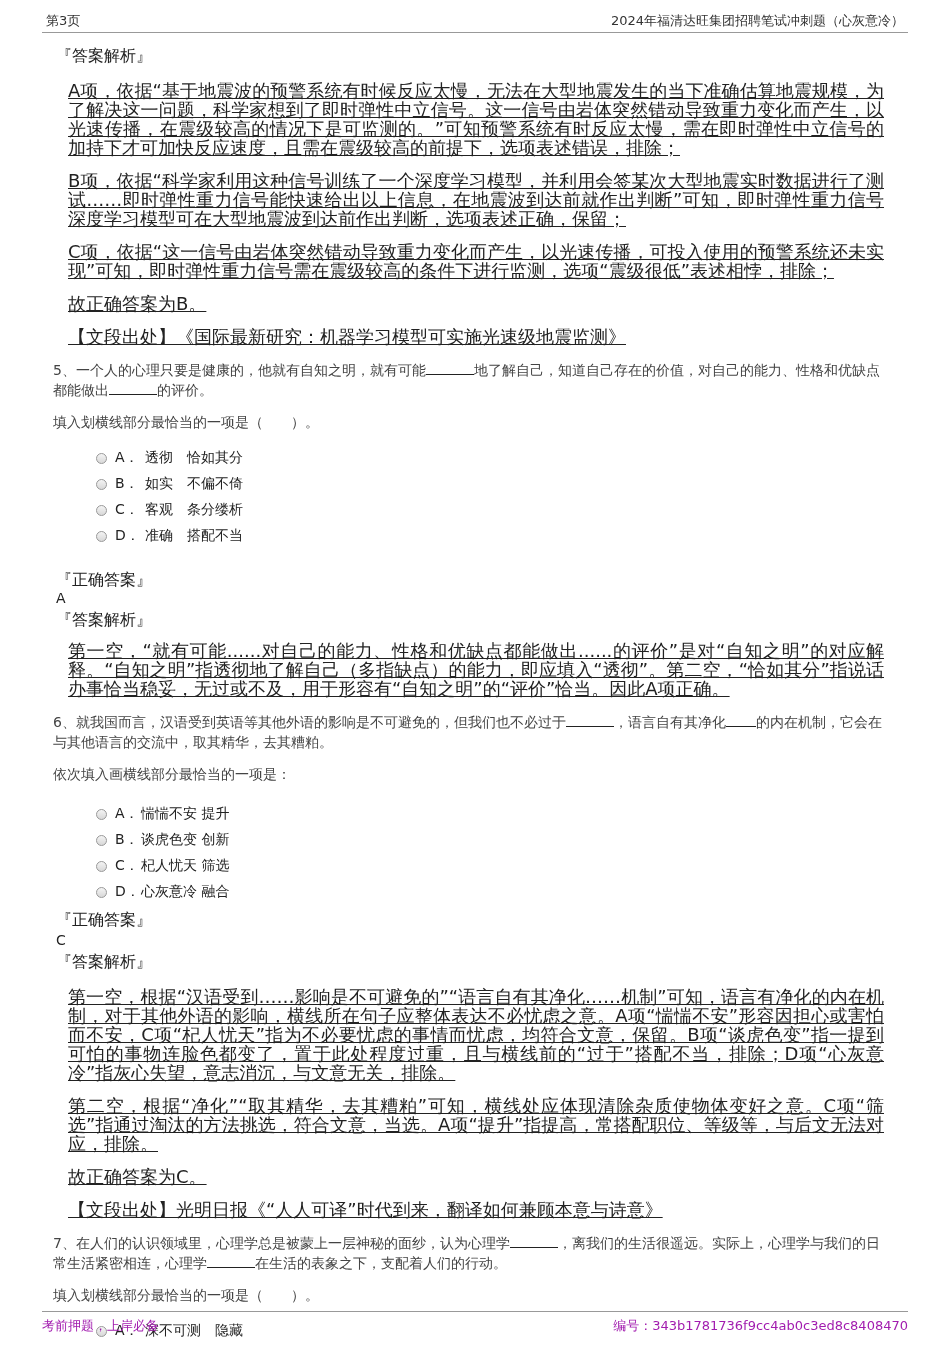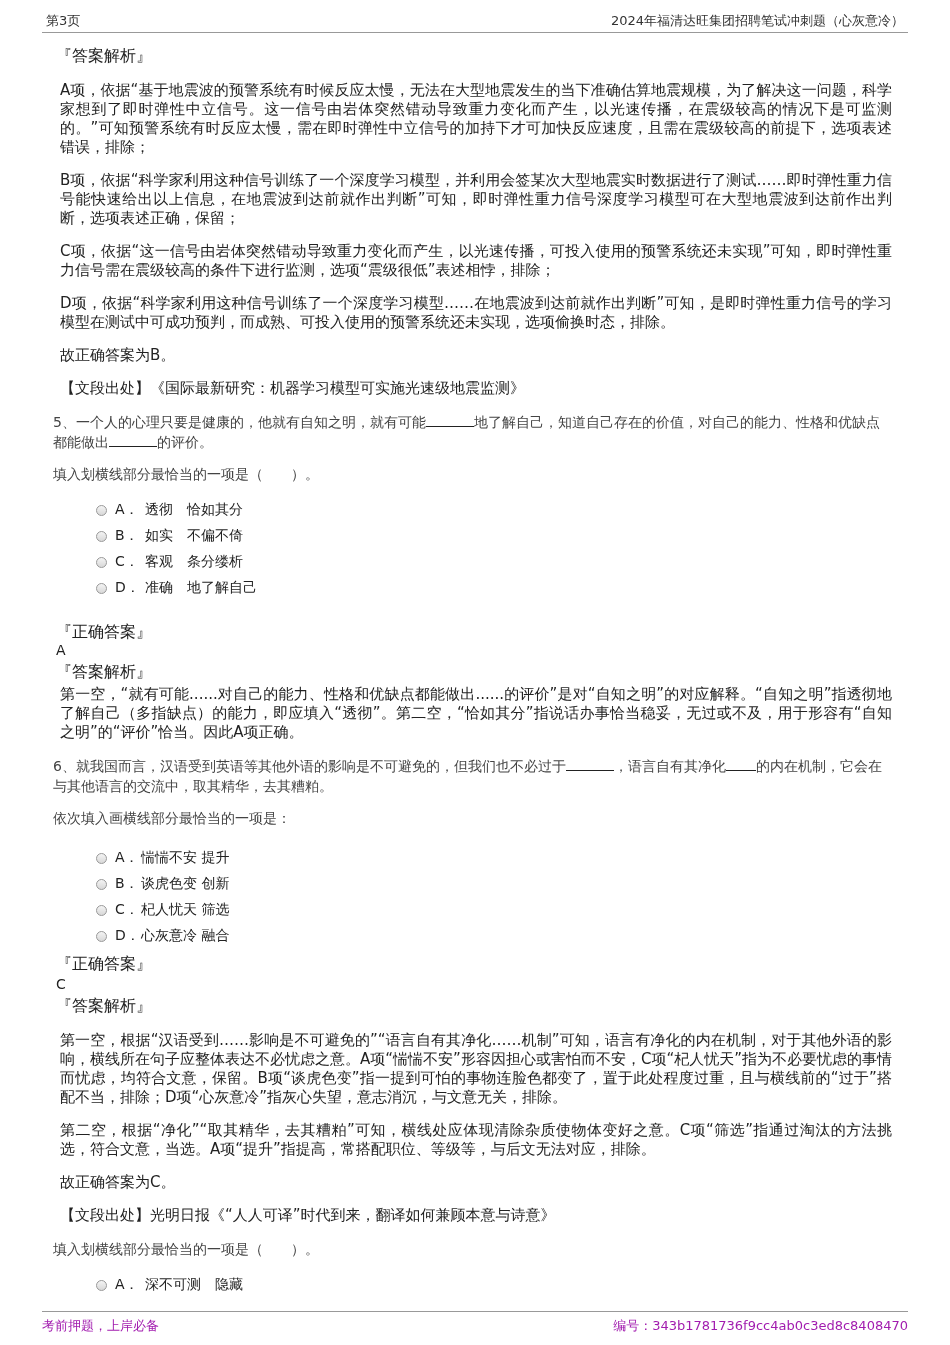--- a/index.html
+++ b/index.html
@@ -10,21 +10,21 @@
   }
   .header {
     position: absolute; left: 42px; right: 42px; top: 8px; height: 24px;
     border-bottom: 1px solid #999;
     font-size: 13px; color: #333;
   }
   .header .left { position: absolute; left: 4px; top: 4px; }
   .header .right { position: absolute; right: 4px; top: 4px; }
   .content { position: absolute; left: 56px; top: 44px; width: 840px; }
   .sec { font-size: 16px; line-height: 19px; color: #222; margin: 0; }
-  .para { font-size: 15px; line-height: 19px; color: #222; margin: 4px; text-align: justify; }
+  .para { font-size: 18px; line-height: 19px; color: #222; margin: 12px; text-align: justify; text-decoration: underline; }
   .q { font-size: 14px; line-height: 20px; color: #444; margin: 12px; margin-left: -3px; }
   .blank { display: inline-block; width: 48px; border-bottom: 1px solid #222; height: 12px; vertical-align: baseline; }
   .blank.short { width: 30px; }
   .opt { position: relative; margin-left: 40px; height: 26px; line-height: 26px; font-size: 14px; color: #222; }
   .opt .radio {
     display: inline-block; width: 9px; height: 9px; border-radius: 50%;
     border: 1px solid #999; background: linear-gradient(#f4f4f4, #d8d8d8);
     vertical-align: -2px; margin-right: 8px;
   }
   .opt .letter { display: inline-block; width: 30px; }
@@ -44,33 +44,32 @@
   <span class="right">2024年福清达旺集团招聘笔试冲刺题（心灰意冷）</span>
 </div>
 
 <div class="content">
 
   <div>
     <p class="sec" style="margin-top:2px;">『答案解析』</p>
     <p class="para" style="margin-top:16px;">A项，依据“基于地震波的预警系统有时候反应太慢，无法在大型地震发生的当下准确估算地震规模，为了解决这一问题，科学家想到了即时弹性中立信号。这一信号由岩体突然错动导致重力变化而产生，以光速传播，在震级较高的情况下是可监测的。”可知预警系统有时反应太慢，需在即时弹性中立信号的加持下才可加快反应速度，且需在震级较高的前提下，选项表述错误，排除；</p>
     <p class="para" style="margin-top:14px;">B项，依据“科学家利用这种信号训练了一个深度学习模型，并利用会签某次大型地震实时数据进行了测试……即时弹性重力信号能快速给出以上信息，在地震波到达前就作出判断”可知，即时弹性重力信号深度学习模型可在大型地震波到达前作出判断，选项表述正确，保留；</p>
     <p class="para" style="margin-top:14px;">C项，依据“这一信号由岩体突然错动导致重力变化而产生，以光速传播，可投入使用的预警系统还未实现”可知，即时弹性重力信号需在震级较高的条件下进行监测，选项“震级很低”表述相悖，排除；</p>
-    <p class="para" style="margin-top:14px;">D项，依据“科学家利用这种信号训练了一个深度学习模型……在地震波到达前就作出判断”可知，是即时弹性重力信号的学习模型在测试中可成功预判，而成熟、可投入使用的预警系统还未实现，选项偷换时态，排除。</p>
     <p class="para" style="margin-top:14px;">故正确答案为B。</p>
     <p class="para" style="margin-top:14px;">【文段出处】《国际最新研究：机器学习模型可实施光速级地震监测》</p>
   </div>
 
   <div style="margin-top:14px;">
     <p class="q"><span>5、一个人的心理只要是健康的，他就有自知之明，就有可能</span><span class="blank"></span><span>地了解自己，知道自己存在的价值，对自己的能力、性格和优缺点都能做出</span><span class="blank"></span><span>的评价。</span></p>
     <p class="q">填入划横线部分最恰当的一项是（　　）。</p>
     <div style="margin-top:2px;">
       <div class="opt"><span class="radio"></span><span class="letter">A．</span><span>透彻　恰如其分</span></div>
       <div class="opt"><span class="radio"></span><span class="letter">B．</span><span>如实　不偏不倚</span></div>
       <div class="opt"><span class="radio"></span><span class="letter">C．</span><span>客观　条分缕析</span></div>
-      <div class="opt"><span class="radio"></span><span class="letter">D．</span><span>准确　地了解自己</span></div>
+      <div class="opt"><span class="radio"></span><span class="letter">D．</span><span>准确　搭配不当</span></div>
     </div>
     <p class="sec" style="margin-top:22px;">『正确答案』</p>
     <p class="ans">A</p>
     <p class="sec" style="margin-top:2px;">『答案解析』</p>
     <p class="para">第一空，“就有可能......对自己的能力、性格和优缺点都能做出......的评价”是对“自知之明”的对应解释。“自知之明”指透彻地了解自己（多指缺点）的能力，即应填入“透彻”。第二空，“恰如其分”指说话办事恰当稳妥，无过或不及，用于形容有“自知之明”的“评价”恰当。因此A项正确。</p>
   </div>
 
   <div style="margin-top:14px;">
     <p class="q"><span>6、就我国而言，汉语受到英语等其他外语的影响是不可避免的，但我们也不必过于</span><span class="blank"></span><span>，语言自有其净化</span><span class="blank short"></span><span>的内在机制，它会在与其他语言的交流中，取其精华，去其糟粕。</span></p>
     <p class="q" style="margin-top:12px;">依次填入画横线部分最恰当的一项是：</p>
@@ -83,20 +82,21 @@
     <p class="sec" style="margin-top:6px;">『正确答案』</p>
     <p class="ans" style="margin-top:2px;">C</p>
     <p class="sec" style="margin-top:2px;">『答案解析』</p>
     <p class="para" style="margin-top:16px;">第一空，根据“汉语受到……影响是不可避免的”“语言自有其净化……机制”可知，语言有净化的内在机制，对于其他外语的影响，横线所在句子应整体表达不必忧虑之意。A项“惴惴不安”形容因担心或害怕而不安，C项“杞人忧天”指为不必要忧虑的事情而忧虑，均符合文意，保留。B项“谈虎色变”指一提到可怕的事物连脸色都变了，置于此处程度过重，且与横线前的“过于”搭配不当，排除；D项“心灰意冷”指灰心失望，意志消沉，与文意无关，排除。</p>
     <p class="para" style="margin-top:14px;">第二空，根据“净化”“取其精华，去其糟粕”可知，横线处应体现清除杂质使物体变好之意。C项“筛选”指通过淘汰的方法挑选，符合文意，当选。A项“提升”指提高，常搭配职位、等级等，与后文无法对应，排除。</p>
     <p class="para" style="margin-top:14px;">故正确答案为C。</p>
     <p class="para" style="margin-top:14px;">【文段出处】光明日报《“人人可译”时代到来，翻译如何兼顾本意与诗意》</p>
   </div>
 
   <div style="margin-top:14px;">
+    <p class="q"><span>7、在人们的认识领域里，心理学总是被蒙上一层神秘的面纱，认为心理学</span><span class="blank"></span><span>，离我们的生活很遥远。实际上，心理学与我们的日常生活紧密相连，心理学</span><span class="blank"></span><span>在生活的表象之下，支配着人们的行动。</span></p>
     <p class="q">填入划横线部分最恰当的一项是（　　）。</p>
     <div style="margin-top:2px;">
       <div class="opt"><span class="radio"></span><span class="letter">A．</span><span>深不可测　隐藏</span></div>
     </div>
   </div>
 </div>
 
 <div class="footer">
   <span class="left">考前押题，上岸必备</span>
   <span class="right">编号：343b1781736f9cc4ab0c3ed8c8408470</span>

